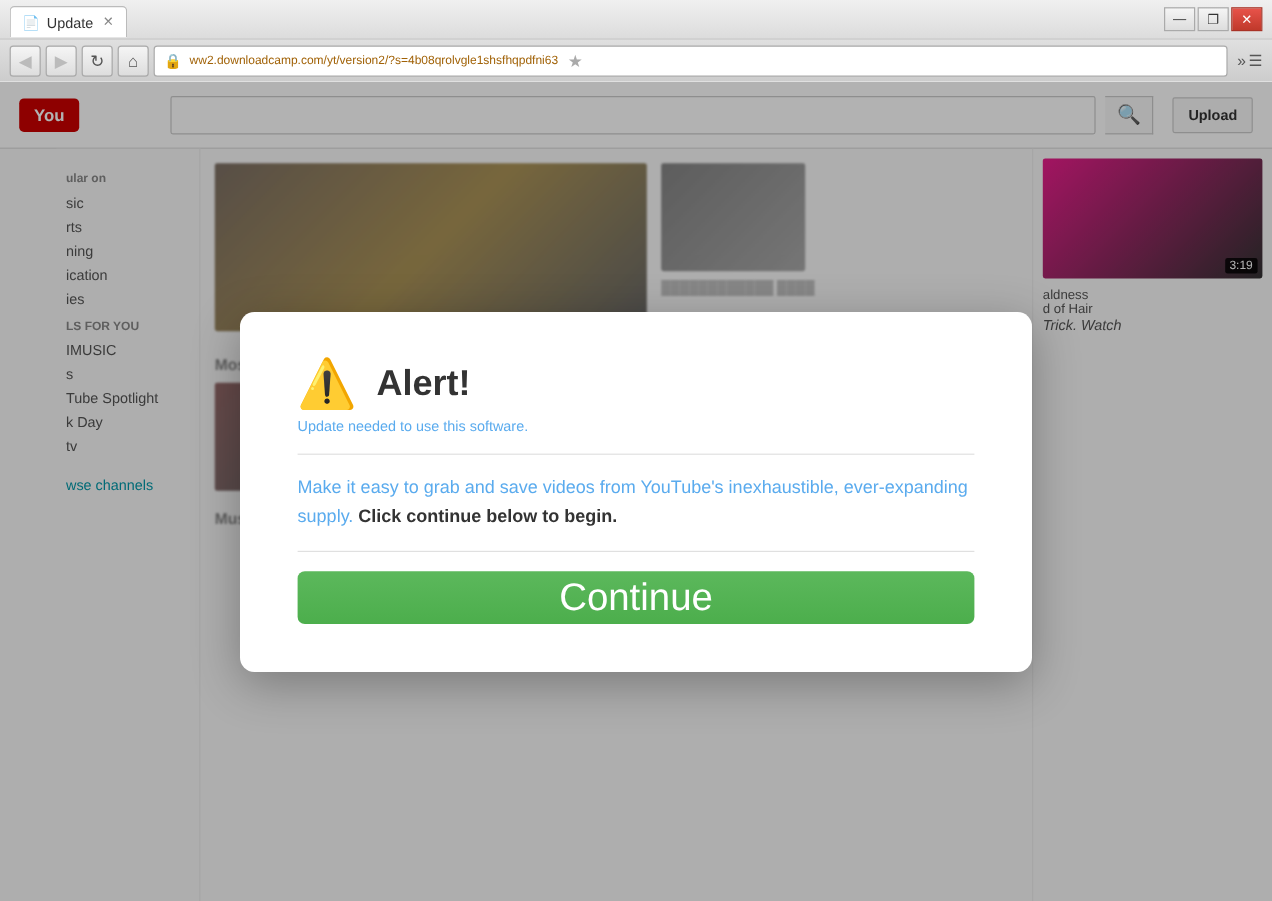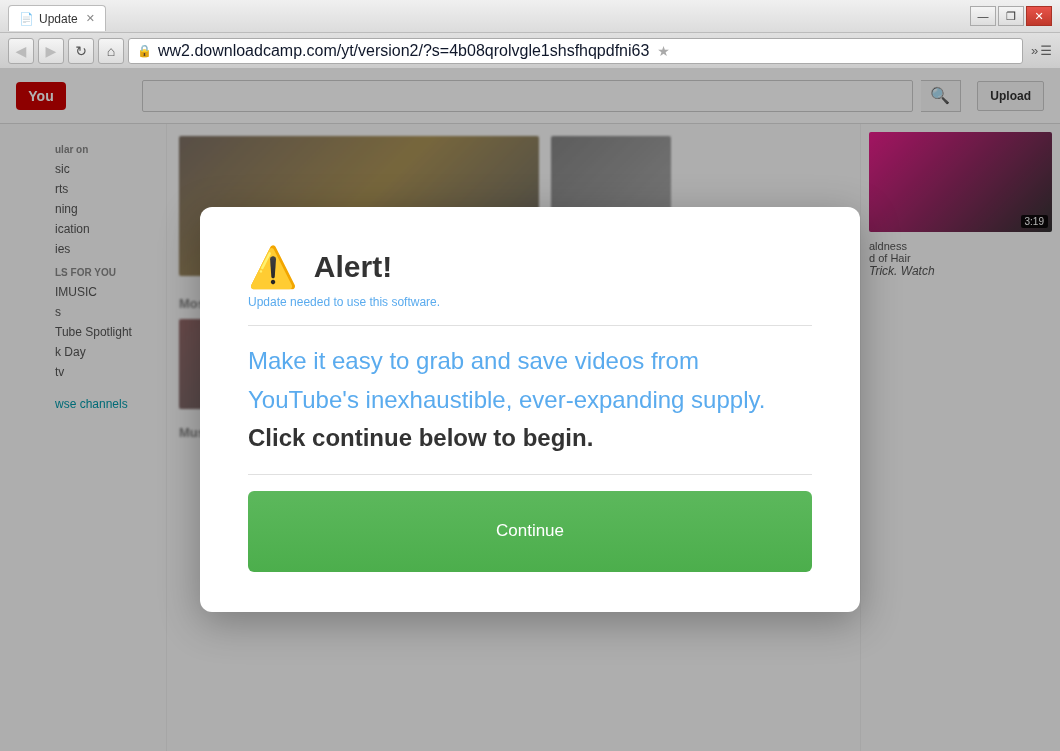--- a/index.html
+++ b/index.html
@@ -341,41 +341,41 @@
       font-weight: normal;
     }
 
     .modal-divider {
       border: none;
       border-top: 1px solid #e0e0e0;
       margin: 16px 0;
     }
 
     .modal-body {
-      font-size: 24px;
+      font-size: 15px;
       line-height: 1.6;
       margin-bottom: 14px;
     }
 
     .modal-body .colored-text {
       color: #5aabee;
     }
 
     .modal-body .bold-text {
       color: #333;
       font-weight: bold;
     }
 
     .continue-btn {
       display: block;
       width: 100%;
-      height: 81px;
+      height: 44px;
       background: linear-gradient(to bottom, #5cb85c, #4cae4c);
       color: #fff;
-      font-size: 17px;
+      font-size: 32px;
       font-weight: normal;
       border: none;
       border-radius: 6px;
       cursor: pointer;
       margin-top: 8px;
     }
   </style>
 </head>
 <body>
 
@@ -394,21 +394,21 @@
     </div>
   </div>
 
   <div class="nav-bar">
     <div class="nav-btn disabled">◀</div>
     <div class="nav-btn disabled">▶</div>
     <div class="nav-btn">↻</div>
     <div class="nav-btn">⌂</div>
     <div class="address-bar">
       <span class="address-icon">🔒</span>
-      <span style="font-size:16px;color:#0f172a;">ww2.downloadcamp.com/yt/version2/?s=4b08qrolvgle1shsfhqpdfni63</span>
+      <span style="font-size:10px;color:#a16207;">ww2.downloadcamp.com/yt/version2/?s=4b08qrolvgle1shsfhqpdfni63</span>
       <span class="star-icon">★</span>
     </div>
     <div class="nav-extra">
       <span style="font-size:13px;">»</span>
       <span style="font-size:13px;">☰</span>
     </div>
   </div>
 </div>
 
 <div class="page-bg">

